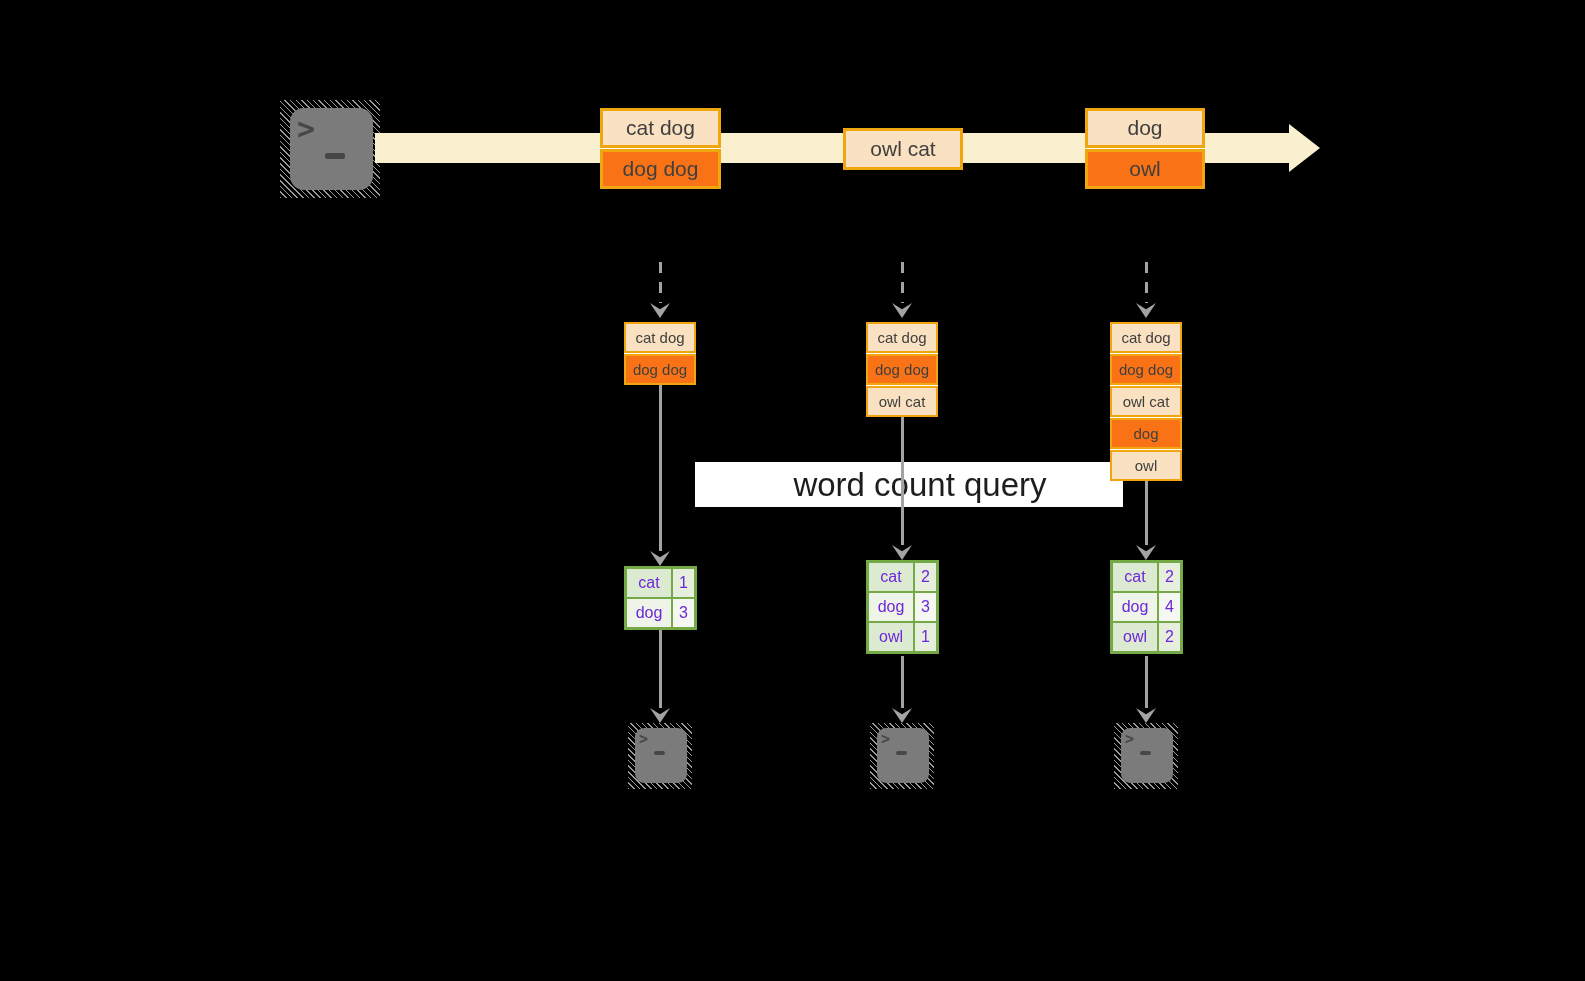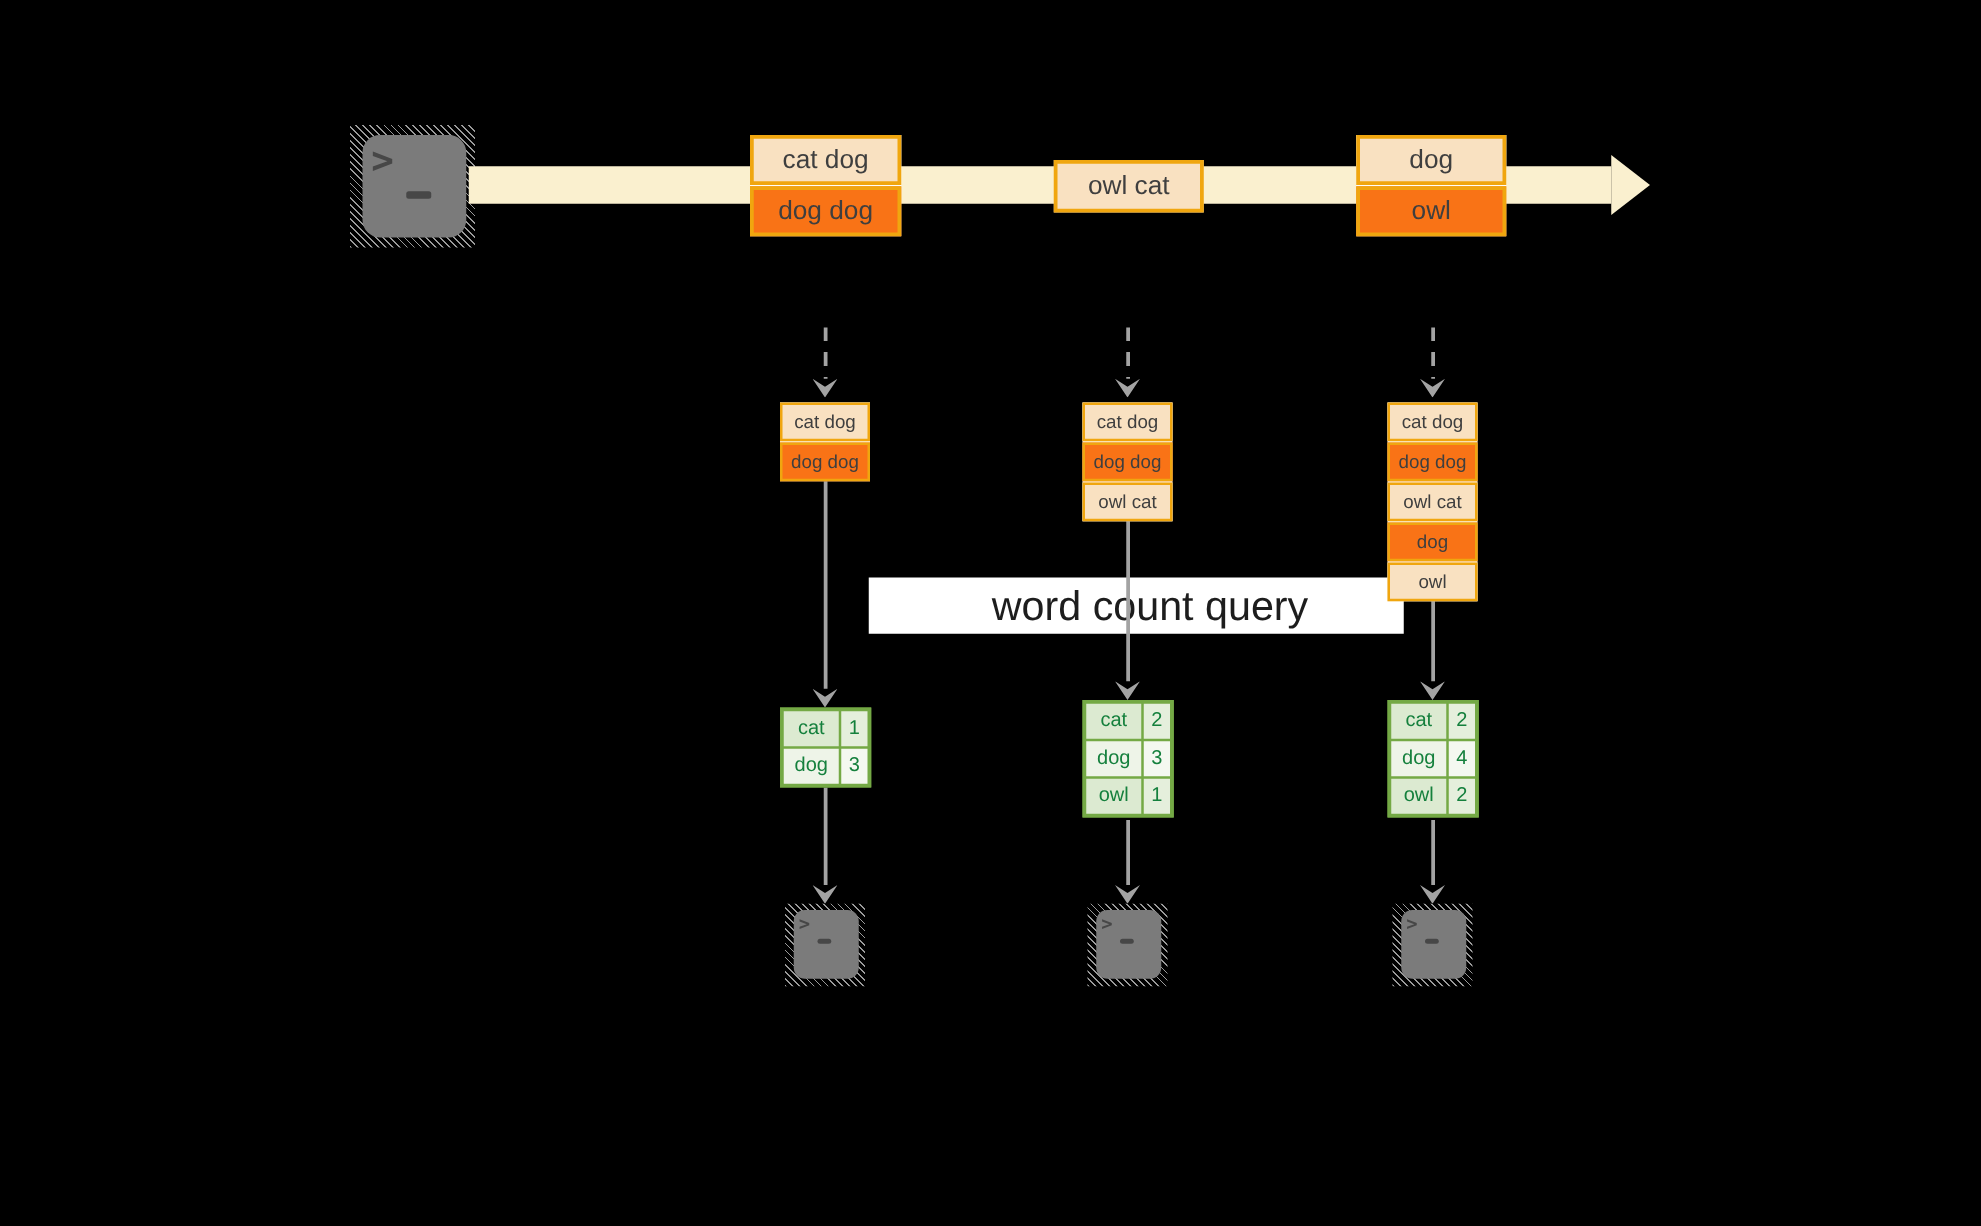--- a/index.html
+++ b/index.html
@@ -109,21 +109,21 @@
     border: 3px solid #74a945;
     background: #74a945;
     display: grid;
     grid-template-columns: 44px 21px;
     gap: 2px;
     z-index: 6;
   }
   .gcell {
     height: 28px;
     display: flex; align-items: center; justify-content: center;
-    font-size: 16px; color: #15803d;
+    font-size: 16px; color: #6d28d9;
   }
   .grow-a-w { background: #dcead1; }
   .grow-a-n { background: #e5efdc; }
   .grow-b-w { background: #eef4e8; }
   .grow-b-n { background: #f4f8f0; }
 </style>
 </head>
 <body>
 
 <div class="abs" style="left:0;top:0;width:1585px;height:981px;">

